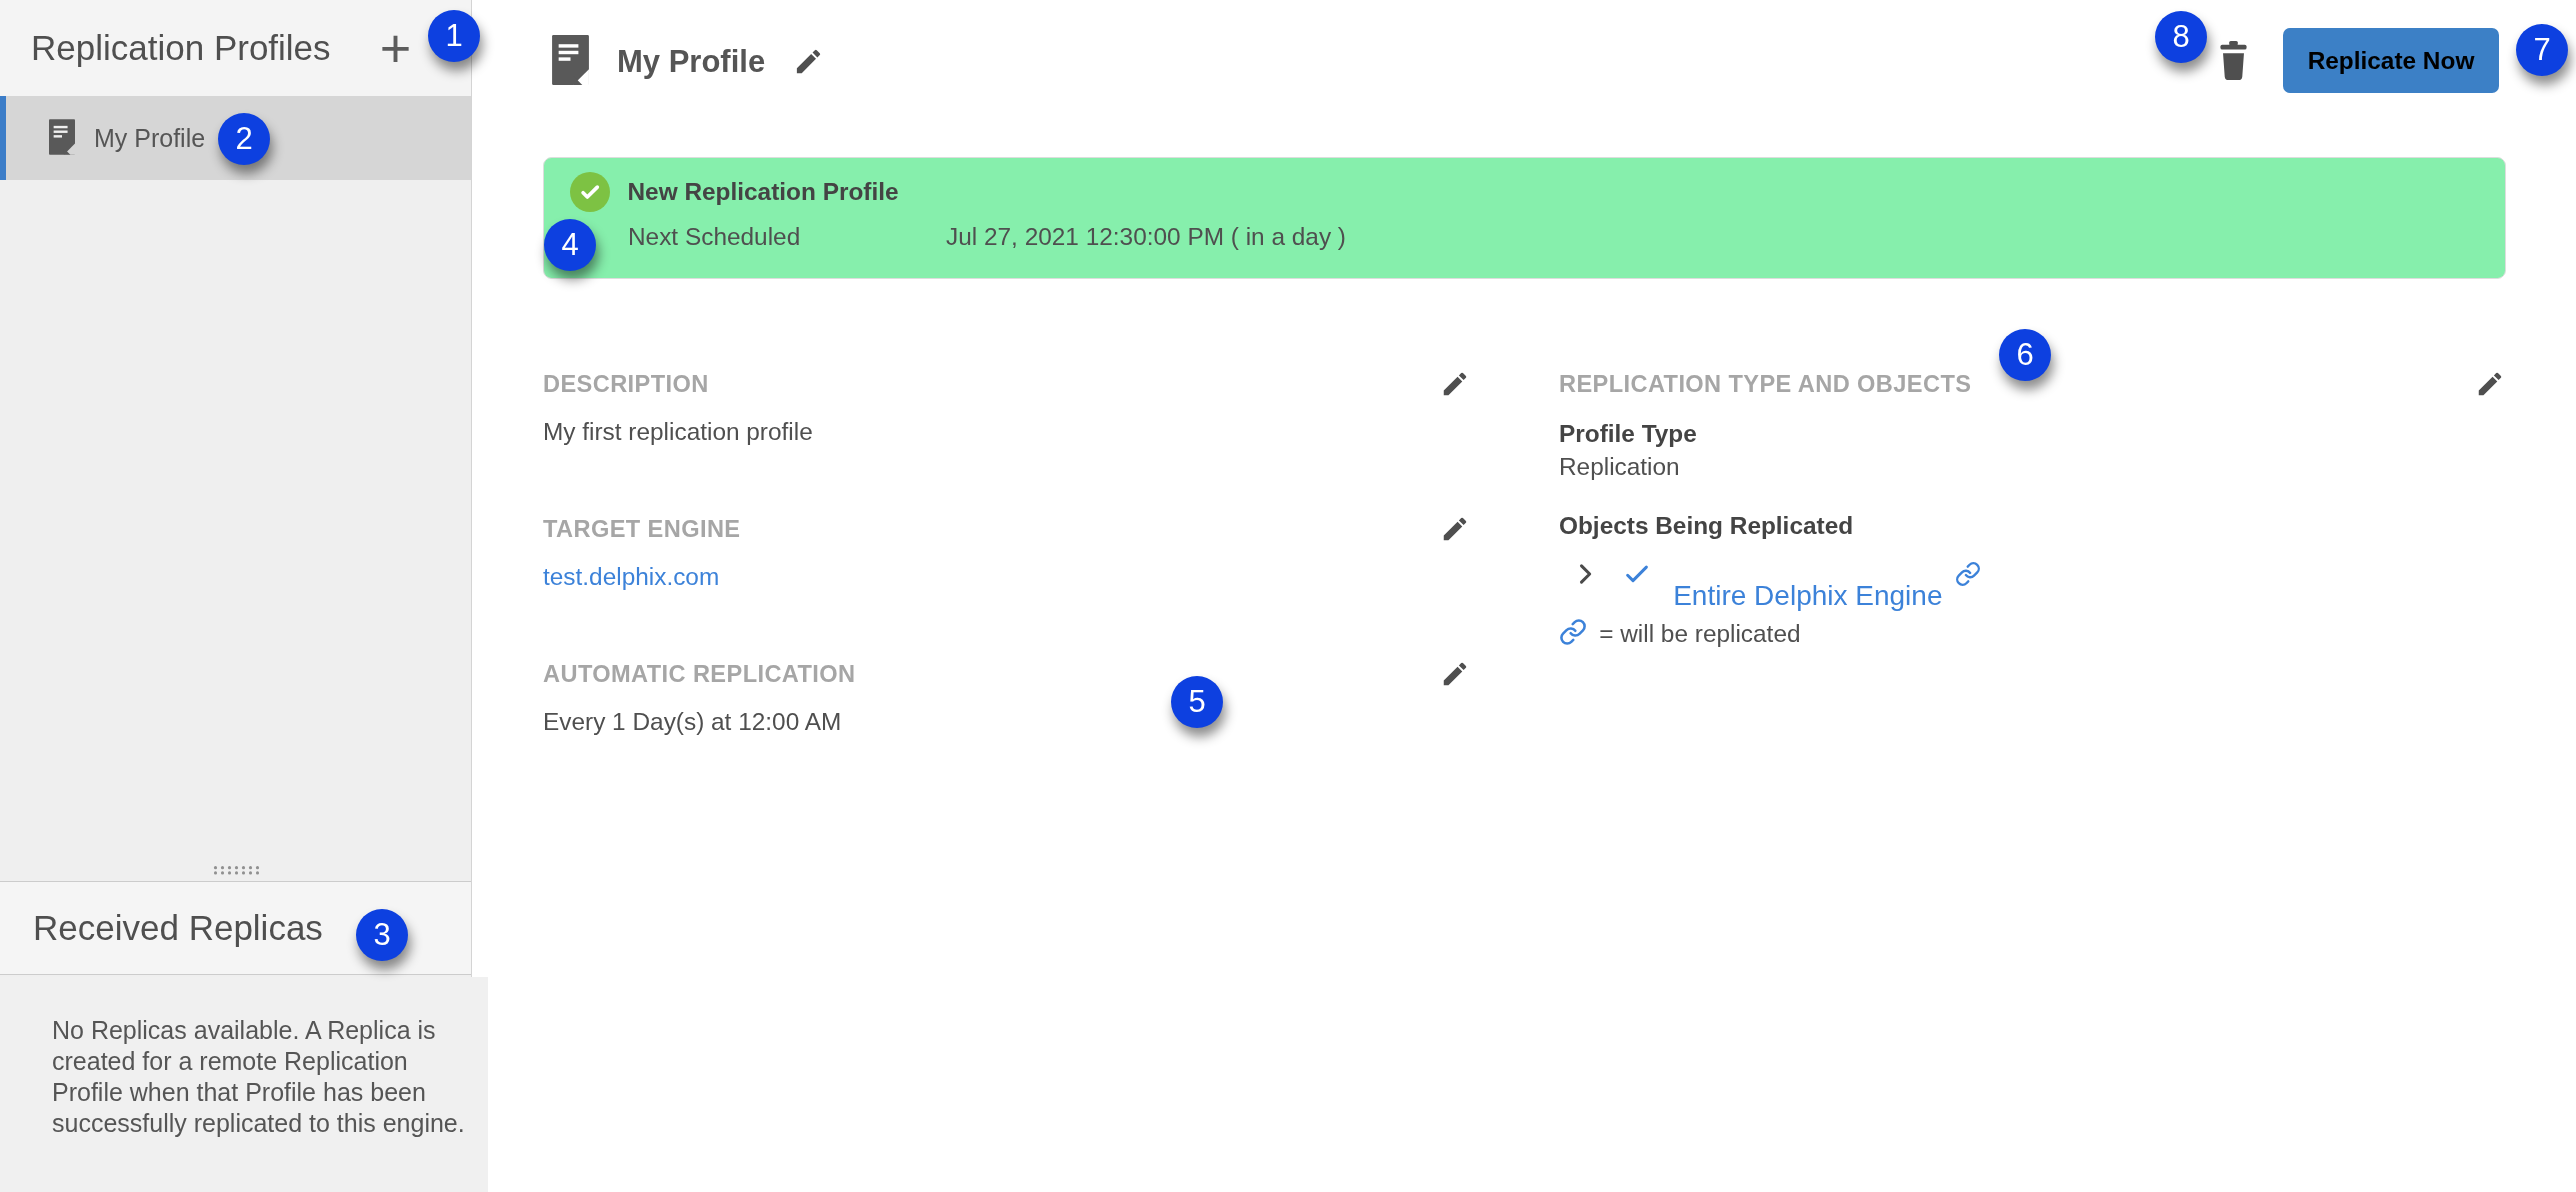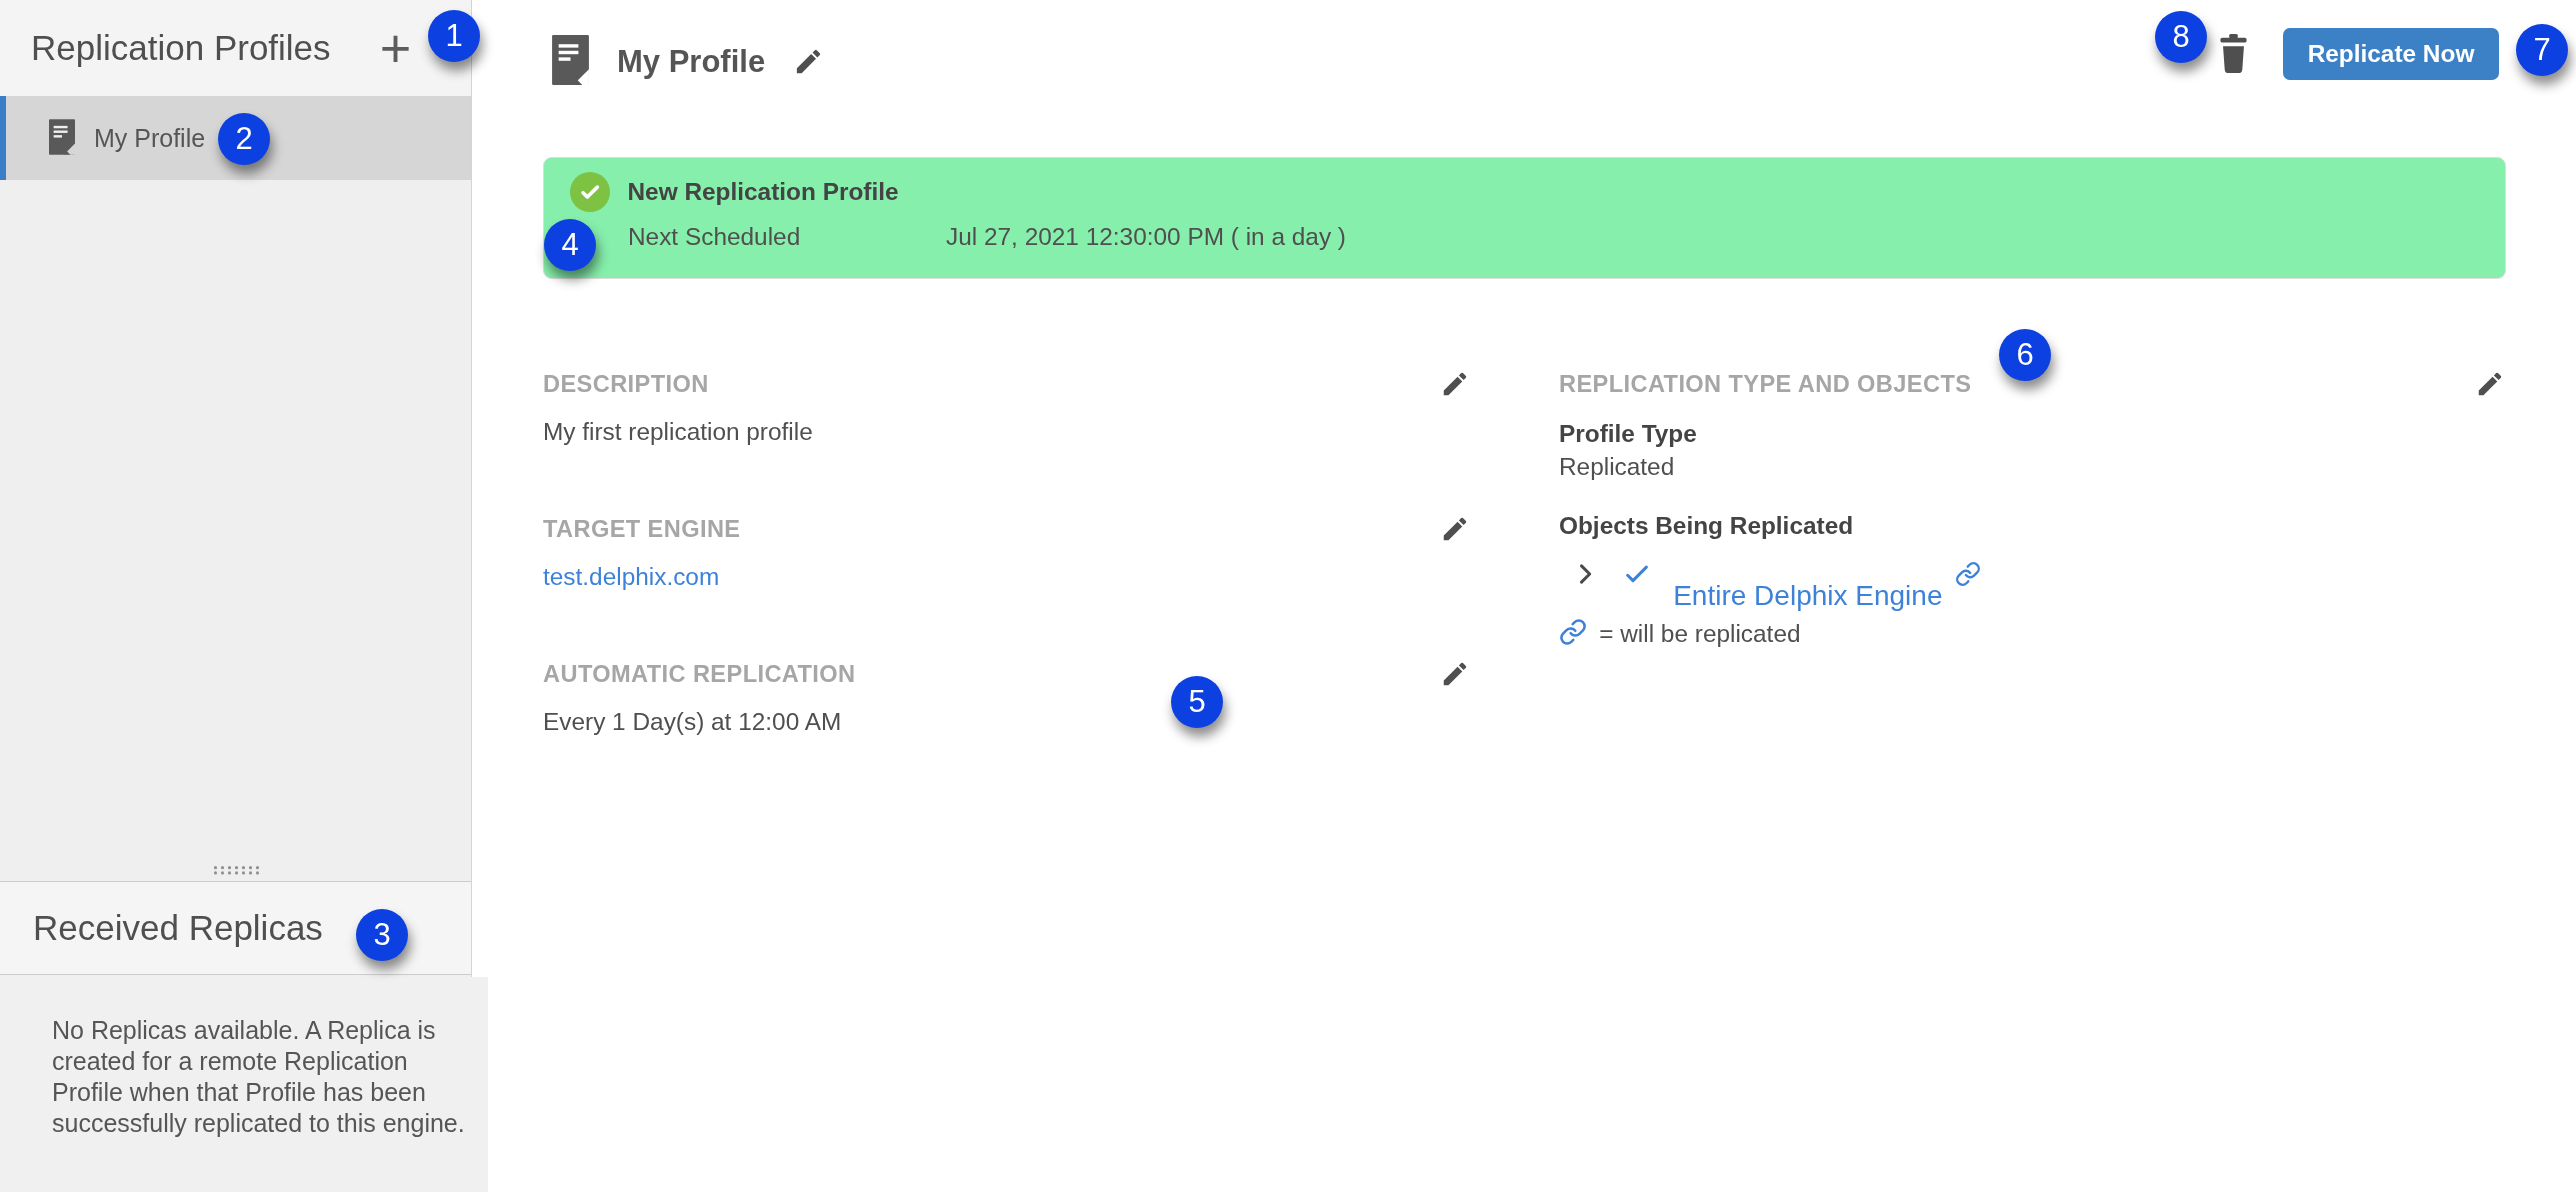--- a/index.html
+++ b/index.html
@@ -19,21 +19,21 @@
   .drag-dots{position:absolute;left:212px;top:862px;}
   .recv-header{position:absolute;left:0;top:881px;width:100%;height:94px;background:#f5f5f5;border-top:1.7px solid #cccccc;border-bottom:1.7px solid #cccccc;box-sizing:border-box;display:flex;align-items:center;}
   .recv-title{margin-left:33px;font-size:35px;color:#4f4f4f;white-space:nowrap;}
   .recv-body{position:absolute;left:0;top:977px;width:100%;height:215px;background:#f0f0f0;padding-left:17px;}
   .recv-text{margin:38px 0 0 35px;width:417px;font-size:25px;line-height:31px;color:#555;}
   
   .page-title{position:absolute;left:552px;top:35px;display:flex;align-items:center;gap:28px;}
   .page-title h1{margin:0;font-size:31px;font-weight:700;color:#555;white-space:nowrap;}
   .icon-btn{background:transparent;border:none;padding:0;cursor:pointer;line-height:0;}
   .top-actions{position:absolute;left:2215px;top:28px;display:flex;align-items:center;gap:31px;}
-  .btn-primary{width:216px;height:52px;background:#3c80c6;color:#ffffff;border:none;border-radius:7px;font-size:24.4px;font-weight:700;font-family:"Liberation Sans",sans-serif;cursor:pointer;}
+  .btn-primary{width:216px;height:65px;background:#3c80c6;color:#000000;border:none;border-radius:7px;font-size:24.4px;font-weight:700;font-family:"Liberation Sans",sans-serif;cursor:pointer;}
   
   .status-box{position:absolute;left:543px;top:157px;width:1963px;height:122px;box-sizing:border-box;border:1.7px solid #dddddd;border-radius:8.7px;background:#86efac;padding:14px 0 0 26px;}
   .st-row1{display:flex;align-items:center;gap:17.5px;}
   .st-title{font-size:24.4px;font-weight:700;color:#444;}
   .st-row2{margin-top:10.5px;margin-left:58px;display:flex;font-size:24.4px;color:#4f4f4f;}
   .st-label{width:318px;}
   .ok-circle{width:40px;height:40px;border-radius:50%;background:#7dc243;display:flex;align-items:center;justify-content:center;flex:0 0 auto;}
   
   .columns{position:absolute;left:543px;top:369px;width:1962px;display:flex;align-items:flex-start;}
   .col-left{width:927px;}
@@ -223,21 +223,21 @@
         <button class="icon-btn">
           <span>
             <svg width="30" height="30" viewBox="0 0 24 24" fill="#4f4f4f">
                 <path d="M3 17.25V21h3.75L17.81 9.94l-3.75-3.75L3 17.25zM20.71 7.04a.996.996 0 0 0 0-1.41l-2.34-2.34a.996.996 0 0 0-1.41 0l-1.83 1.83 3.75 3.75 1.83-1.83z"></path>
               </svg>
           </span>
         </button>
       </div>
 
       <div class="bold-line pt-label">Profile Type</div>
-      <div class="plain-line pt-value">Replicated</div>
+      <div class="plain-line pt-value">Replication</div>
 
       <div class="bold-line obj-label">Objects Being Replicated</div>
 
       <div class="object-row">
         <span class="chev">
           <svg width="28" height="28" viewBox="0 0 24 24" fill="none" stroke="#4a4a4a" stroke-width="2.6" stroke-linecap="round" stroke-linejoin="round">
               <path d="M9 5l7 7-7 7"></path>
             </svg>
         </span>
         <span class="chk">

